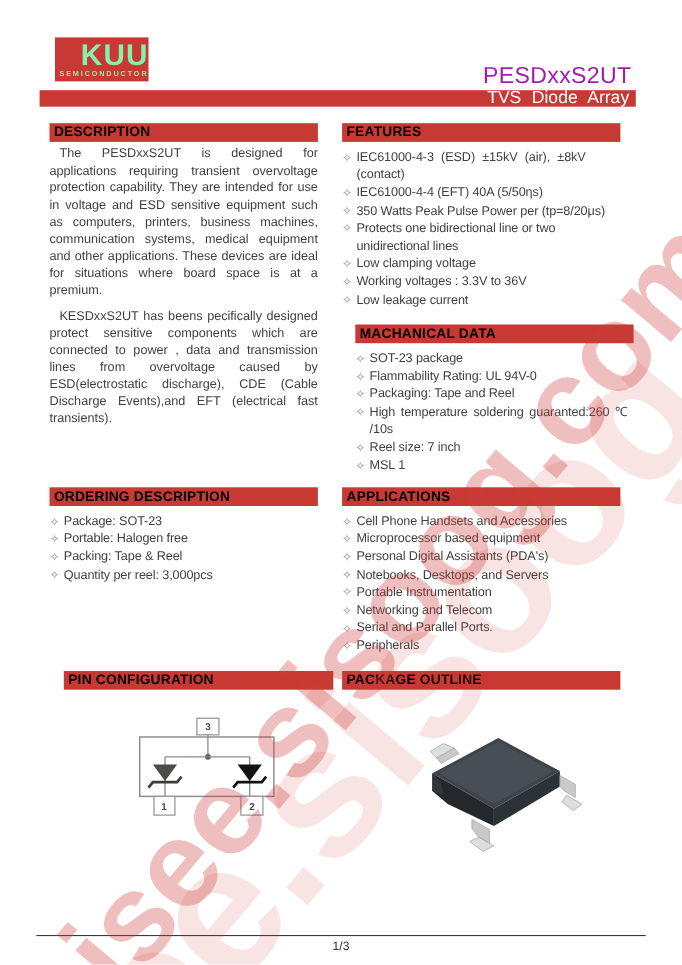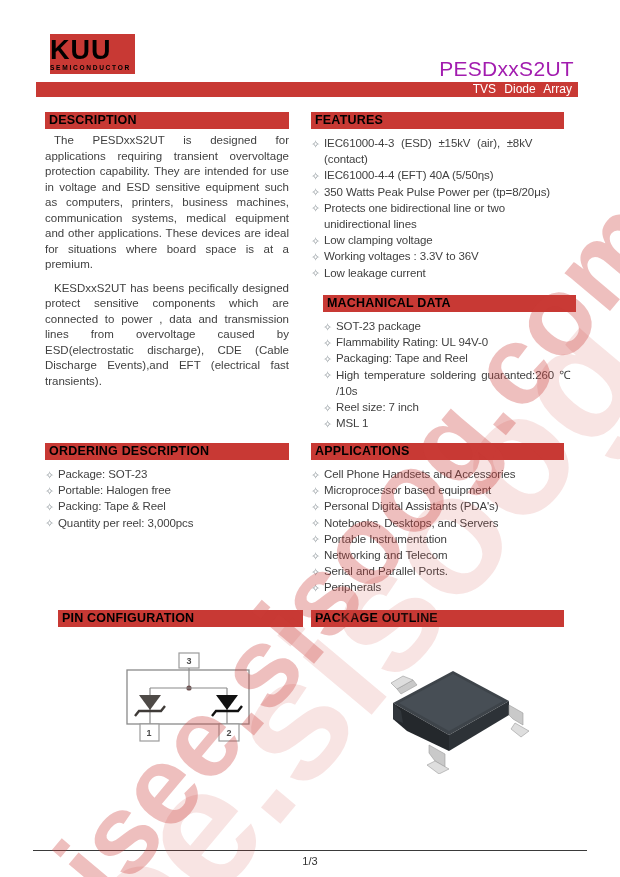--- a/index.html
+++ b/index.html
@@ -2,27 +2,27 @@
 <html><head>
 <meta charset="utf-8">
 <style>
   html,body { margin:0; padding:0; background:#fff; }
   .page {
     position:relative; width:620px; height:877px; background:#ffffff;
     font-family:"Liberation Sans", sans-serif; overflow:hidden;
   }
   
   .logo-box { position:absolute; left:50px; top:34px; width:85px; height:40px;
-    background:#C83934; color:#000000; text-align:left; }
+    background:#C83934; color:#86efac; text-align:right; }
   .logo-main { font-size:27px; font-weight:bold; letter-spacing:1px; line-height:27px; margin-top:3px; }
   .logo-sub  { font-size:6.6px; font-weight:bold; letter-spacing:1.7px; line-height:8px; }
   .part-number { position:absolute; right:46px; top:57px; font-size:21px; color:#a21caf;
     letter-spacing:0.3px; }
   .title-bar { position:absolute; left:36px; top:82px; width:542px; height:15px;
-    background:#C83934; color:#fff; font-size:12px; line-height:15px;
+    background:#C83934; color:#fff; font-size:16px; line-height:15px;
     text-align:right; box-sizing:border-box; padding-right:6px; word-spacing:5px; }
   
   .section { position:absolute; }
   .sec-desc   { left:45px;  top:112px; width:244px; }
   .sec-feat   { left:311px; top:112px; width:253px; }
   .sec-mech   { left:311px; top:295px; width:253px;margin-left:12px; }
   .sec-order  { left:45px;  top:443px; width:244px; }
   .sec-app    { left:311px; top:443px; width:253px; }
   .sec-pin    { left:58px;  top:610px; width:245px; }
   .sec-pkg    { left:311px; top:610px; width:253px; }

